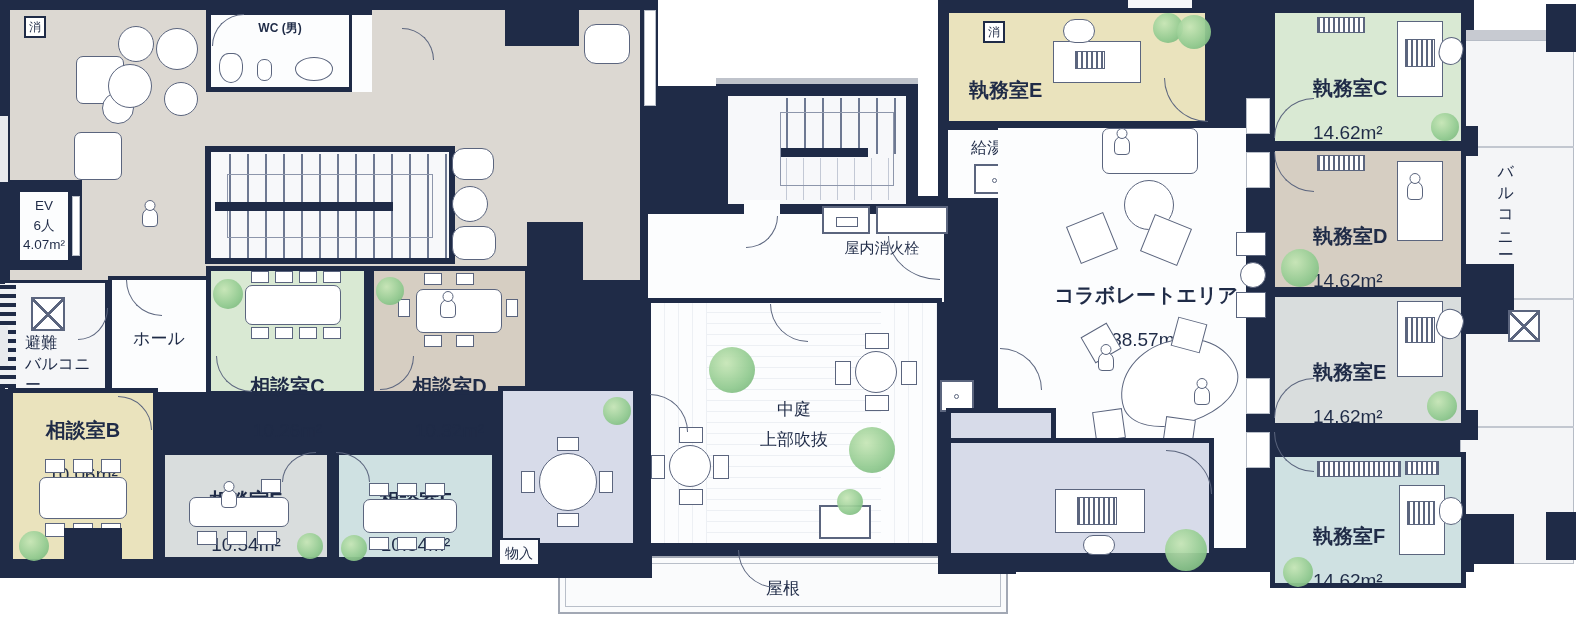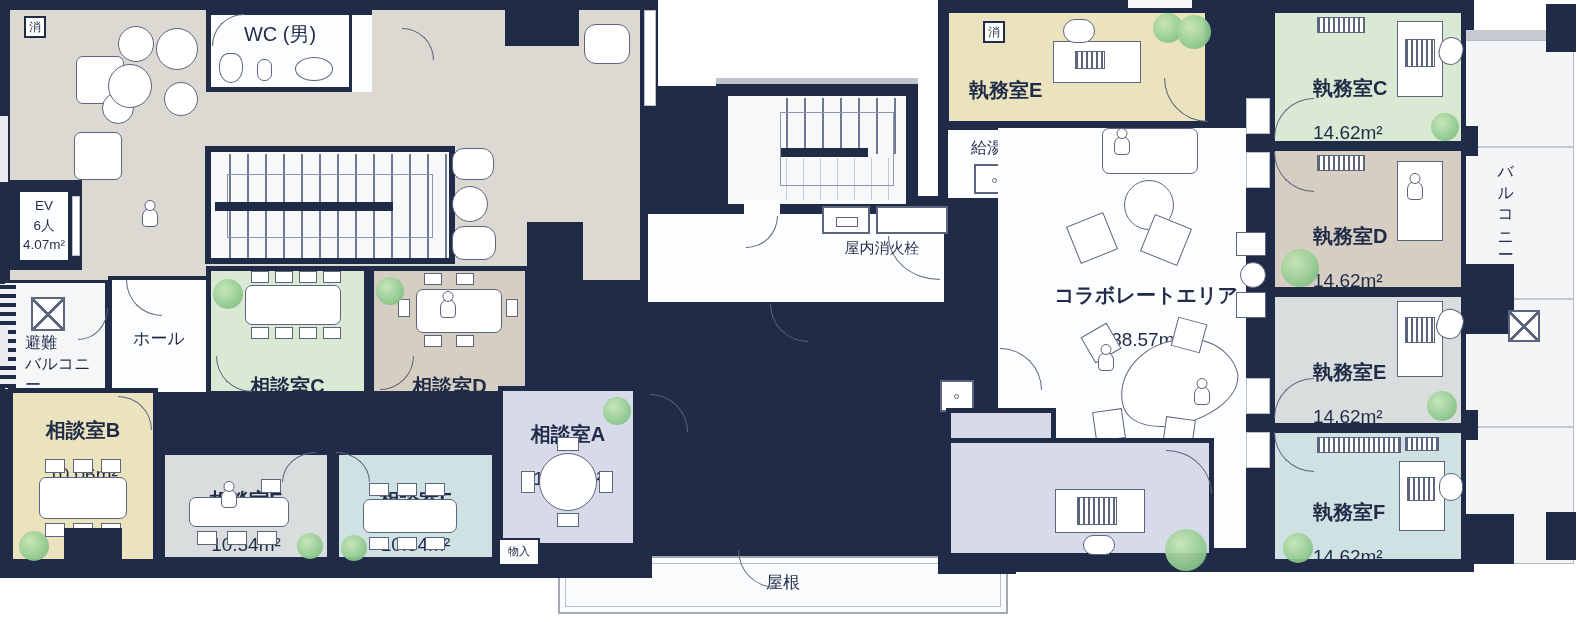--- a/index.html
+++ b/index.html
@@ -55,21 +55,21 @@
 
   <div class="wall" style="left:0;top:0;width:658px;height:578px"></div>
   <div class="wall" style="left:640px;top:86px;width:92px;height:132px"></div>
   <div class="abs" style="left:716px;top:78px;width:202px;height:10px;background:#bfc3cb"></div>
   <div class="wall" style="left:716px;top:84px;width:202px;height:132px"></div>
   <div class="wall" style="left:628px;top:196px;width:330px;height:368px"></div>
   <div class="wall" style="left:938px;top:0;width:536px;height:572px"></div>
 
   <div class="abs" style="left:558px;top:556px;width:450px;height:58px;background:#fafbfc;border:2px solid #a2a8b4">
     <div class="abs" style="left:5px;top:5px;right:5px;bottom:5px;border:1px solid #b9bfc9"></div>
-    <div class="lbl ctr" style="top:14px;font-size:17px">屋根</div>
+    <div class="lbl ctr" style="top:20px;font-size:17px">屋根</div>
   </div>
   <div class="wall" style="left:0;top:552px;width:652px;height:26px"></div>
   <div class="wall" style="left:938px;top:550px;width:78px;height:24px"></div>
 
   <div class="abs" style="left:1460px;top:40px;width:114px;height:524px;background:#f4f5f7;border:1px solid #b6bcc6">
     <div class="lbl vtext" style="left:34px;top:112px;height:140px">バルコニー</div>
   </div>
   <div class="abs" style="left:1460px;top:30px;width:114px;height:10px;background:#c7cad1"></div>
   <div class="balline" style="left:1460px;top:146px;width:114px;height:2px"></div>
   <div class="balline" style="left:1460px;top:298px;width:114px;height:2px"></div>
@@ -93,21 +93,21 @@
   <div class="furn round" style="left:108px;top:64px;width:44px;height:44px"></div>
   <div class="furn round" style="left:164px;top:82px;width:34px;height:34px"></div>
   <div class="plant" style="left:248px;top:152px;width:40px;height:40px"></div>
   <div class="furn rdf" style="left:584px;top:24px;width:46px;height:40px"></div>
   <div class="person" style="left:142px;top:208px"></div>
   <div class="doorstrip" style="left:644px;top:10px;width:12px;height:96px"></div>
   <div class="wall" style="left:505px;top:8px;width:74px;height:38px"></div>
   <div class="wall" style="left:527px;top:222px;width:56px;height:60px"></div>
 
   <div class="room white" style="left:206px;top:10px;width:148px;height:82px">
-    <div class="lbl ctr" style="top:6px;font-size:20px;font-weight:normal">WC (男)</div>
+    <div class="lbl ctr" style="top:6px;font-size:12px;font-weight:bold">WC (男)</div>
     <div class="furn" style="left:8px;top:38px;width:24px;height:30px;border-radius:40% 40% 50% 50%"></div>
     <div class="furn rd" style="left:46px;top:44px;width:15px;height:22px"></div>
     <div class="furn" style="left:84px;top:42px;width:38px;height:24px;border-radius:50%"></div>
   </div>
   <div class="abs white" style="left:352px;top:10px;width:20px;height:82px;border-top:5px solid var(--wall)"></div>
   <div class="arc tl" style="left:212px;top:14px;width:32px;height:32px"></div>
   <div class="arc tr" style="left:402px;top:28px;width:32px;height:32px"></div>
 
   <div class="abs" style="left:205px;top:146px;width:250px;height:118px;background:#f7f8fa;border:6px solid var(--wall)">
     <div class="steps" style="left:2px;top:2px;width:234px;height:104px"></div>
@@ -216,53 +216,69 @@
     <div class="furn" style="left:58px;top:28px;width:20px;height:13px"></div>
     <div class="furn" style="left:86px;top:28px;width:20px;height:13px"></div>
     <div class="furn" style="left:30px;top:82px;width:20px;height:13px"></div>
     <div class="furn" style="left:58px;top:82px;width:20px;height:13px"></div>
     <div class="furn" style="left:86px;top:82px;width:20px;height:13px"></div>
     <div class="plant" style="left:2px;top:80px;width:26px;height:26px"></div>
   </div>
   <div class="arc tr" style="left:336px;top:452px;width:34px;height:30px"></div>
 
   <div class="room" style="left:498px;top:386px;width:140px;height:162px;background:var(--lavender)">
-    <div class="lbl ctr" style="top:10px">
-      <span class="rname">相談室A</span><br>
-      <span class="rarea">12.93m²</span>
-    </div>
     <div class="furn round" style="left:36px;top:62px;width:58px;height:58px"></div>
     <div class="furn" style="left:54px;top:46px;width:22px;height:14px"></div>
     <div class="furn" style="left:96px;top:80px;width:14px;height:22px"></div>
     <div class="furn" style="left:54px;top:122px;width:22px;height:14px"></div>
     <div class="furn" style="left:18px;top:80px;width:14px;height:22px"></div>
     <div class="plant" style="left:100px;top:6px;width:28px;height:28px"></div>
   </div>
   <div class="abs white" style="left:498px;top:538px;width:42px;height:28px;border:2px solid var(--wall)">
-    <div class="lbl ctr" style="top:4px;font-size:11px">物入</div>
+    <div class="lbl ctr" style="top:4px;font-size:14px">物入</div>
   </div>
 
   <div class="abs white" style="left:648px;top:214px;width:296px;height:88px"></div>
 
   <div class="abs" style="left:728px;top:96px;width:178px;height:108px;background:#f7f8fa">
     <div class="steps" style="left:42px;top:2px;width:132px;height:56px"></div>
     <div class="steps2" style="left:42px;top:62px;width:132px;height:42px"></div>
     <div class="wall" style="left:52px;top:52px;width:88px;height:9px"></div>
     <div class="rail" style="left:52px;top:16px;width:114px;height:74px"></div>
   </div>
   <div class="abs white" style="left:744px;top:200px;width:36px;height:14px"></div>
   <div class="arc br" style="left:746px;top:216px;width:32px;height:32px"></div>
 
   <div class="furn" style="left:822px;top:206px;width:48px;height:28px;border-width:2px">
     <div class="furn" style="left:12px;top:9px;width:22px;height:10px;border-width:1px"></div>
   </div>
   <div class="furn" style="left:876px;top:206px;width:72px;height:28px;border-width:2px"></div>
   <div class="arc bl" style="left:888px;top:236px;width:52px;height:44px"></div>
   <div class="lbl ctr" style="left:812px;right:auto;width:140px;top:238px;font-size:15px;text-align:center">屋内消火栓</div>
 
+  <div class="abs deck" style="left:646px;top:298px;width:296px;height:250px;border:5px solid var(--wall)">
+    <div class="deckv" style="left:0;top:0;width:56px;height:240px"></div>
+    <div class="deckv" style="left:230px;top:0;width:56px;height:240px"></div>
+    <div class="lbl ctr" style="top:92px;font-size:17px;line-height:1.75">中庭
+上部吹抜</div>
+    <div class="furn round" style="left:204px;top:48px;width:42px;height:42px"></div>
+    <div class="furn" style="left:214px;top:30px;width:24px;height:16px"></div>
+    <div class="furn" style="left:214px;top:92px;width:24px;height:16px"></div>
+    <div class="furn" style="left:184px;top:58px;width:16px;height:24px"></div>
+    <div class="furn" style="left:250px;top:58px;width:16px;height:24px"></div>
+    <div class="furn round" style="left:18px;top:142px;width:42px;height:42px"></div>
+    <div class="furn" style="left:28px;top:124px;width:24px;height:16px"></div>
+    <div class="furn" style="left:28px;top:186px;width:24px;height:16px"></div>
+    <div class="furn" style="left:0;top:152px;width:14px;height:24px"></div>
+    <div class="furn" style="left:62px;top:152px;width:16px;height:24px"></div>
+    <div class="furn" style="left:168px;top:202px;width:52px;height:34px;border-width:2px"></div>
+    <div class="plant" style="left:58px;top:44px;width:46px;height:46px"></div>
+    <div class="plant" style="left:198px;top:124px;width:46px;height:46px"></div>
+    <div class="plant" style="left:186px;top:186px;width:26px;height:26px"></div>
+  </div>
   <div class="arc bl" style="left:770px;top:304px;width:38px;height:38px"></div>
   <div class="arc tr" style="left:650px;top:394px;width:38px;height:38px"></div>
   <div class="arc bl" style="left:738px;top:550px;width:38px;height:38px"></div>
 
   <div class="abs" style="left:1128px;top:0;width:64px;height:9px;background:#f6f7f9"></div>
 
   <div class="room" style="left:944px;top:8px;width:266px;height:118px;background:var(--cream)">
     <div class="lbl" style="left:20px;top:44px">
       <span class="rname">執務室E</span><br>
       <span class="rarea">17.08m²</span>
@@ -338,21 +354,21 @@
       <span class="rname">執務室E</span><br>
       <span class="rarea">14.62m²</span>
     </div>
     <div class="furn" style="left:122px;top:4px;width:46px;height:76px"></div>
     <div class="abs grid" style="left:130px;top:20px;width:30px;height:26px"></div>
     <div class="furn rdf" style="left:162px;top:12px;width:26px;height:30px;transform:rotate(20deg)"></div>
     <div class="plant" style="left:152px;top:94px;width:30px;height:30px"></div>
   </div>
   <div class="arc tl" style="left:1274px;top:378px;width:40px;height:40px"></div>
 
-  <div class="room" style="left:1270px;top:428px;width:196px;height:136px;background:var(--teal)">
+  <div class="room" style="left:1270px;top:452px;width:196px;height:136px;background:var(--teal)">
     <div class="lbl" style="left:38px;top:46px">
       <span class="rname">執務室F</span><br>
       <span class="rarea">14.62m²</span>
     </div>
     <div class="abs grid" style="left:42px;top:4px;width:84px;height:16px"></div>
     <div class="abs grid" style="left:130px;top:4px;width:34px;height:14px"></div>
     <div class="furn" style="left:124px;top:28px;width:46px;height:70px"></div>
     <div class="abs grid" style="left:132px;top:44px;width:28px;height:24px"></div>
     <div class="furn rdf" style="left:164px;top:40px;width:24px;height:28px"></div>
     <div class="plant" style="left:8px;top:100px;width:30px;height:30px"></div>

